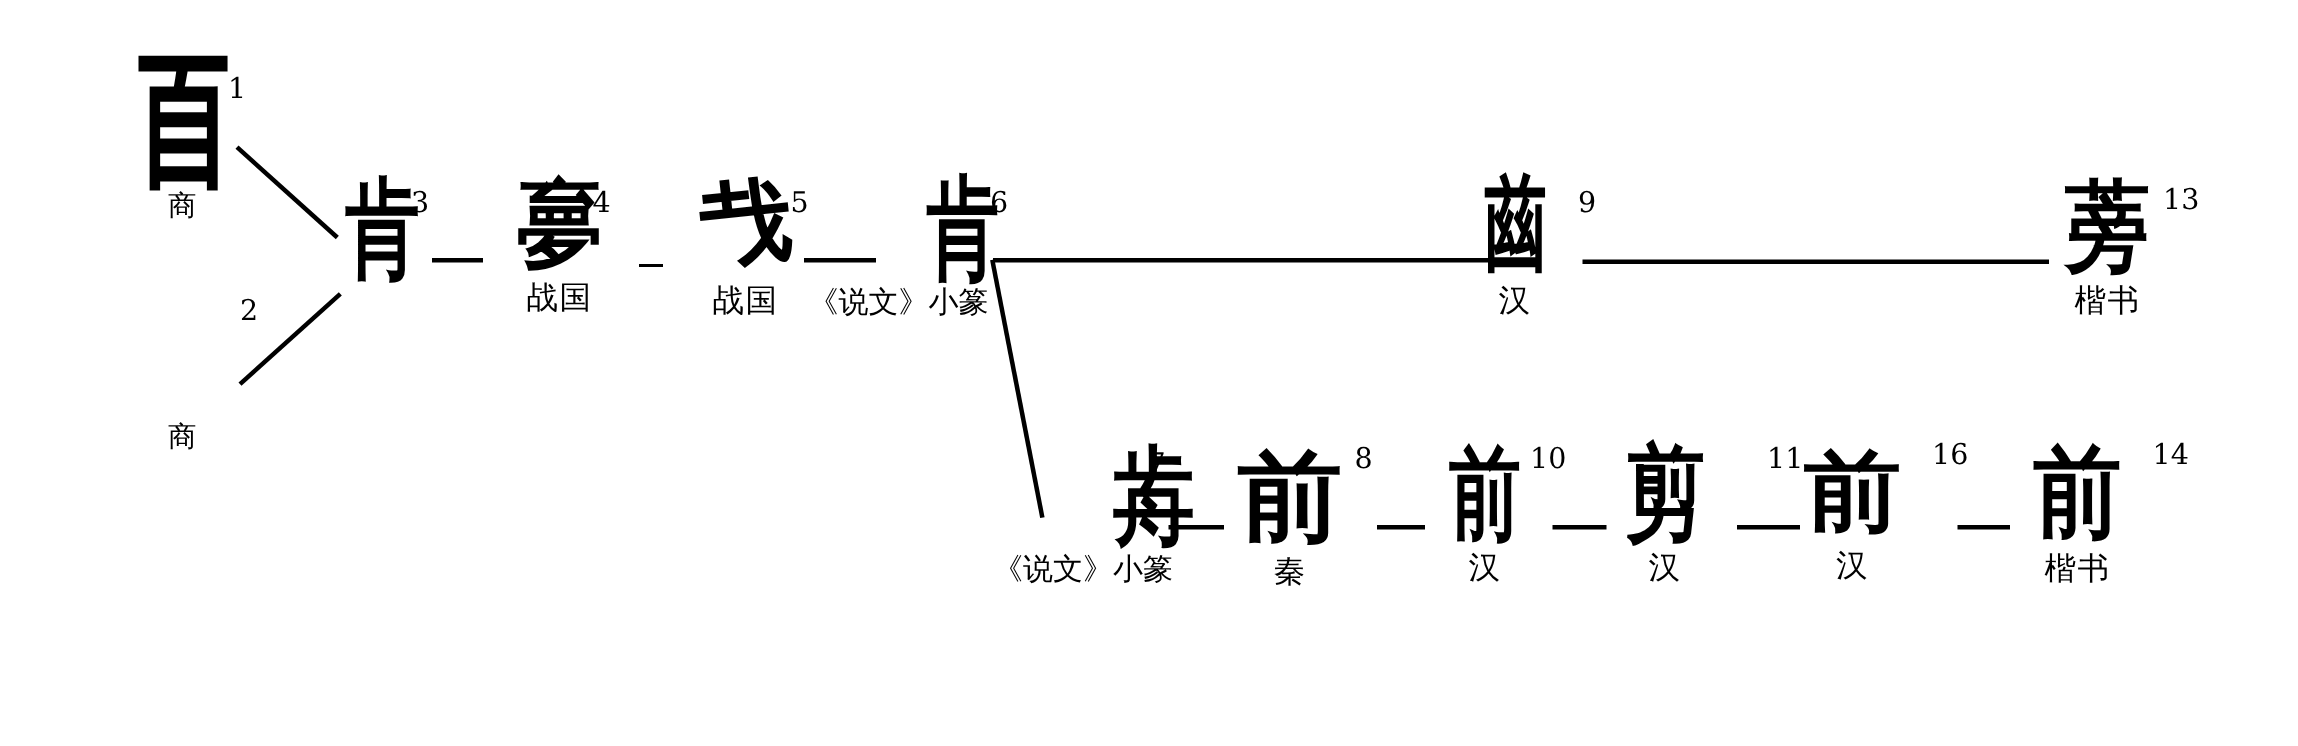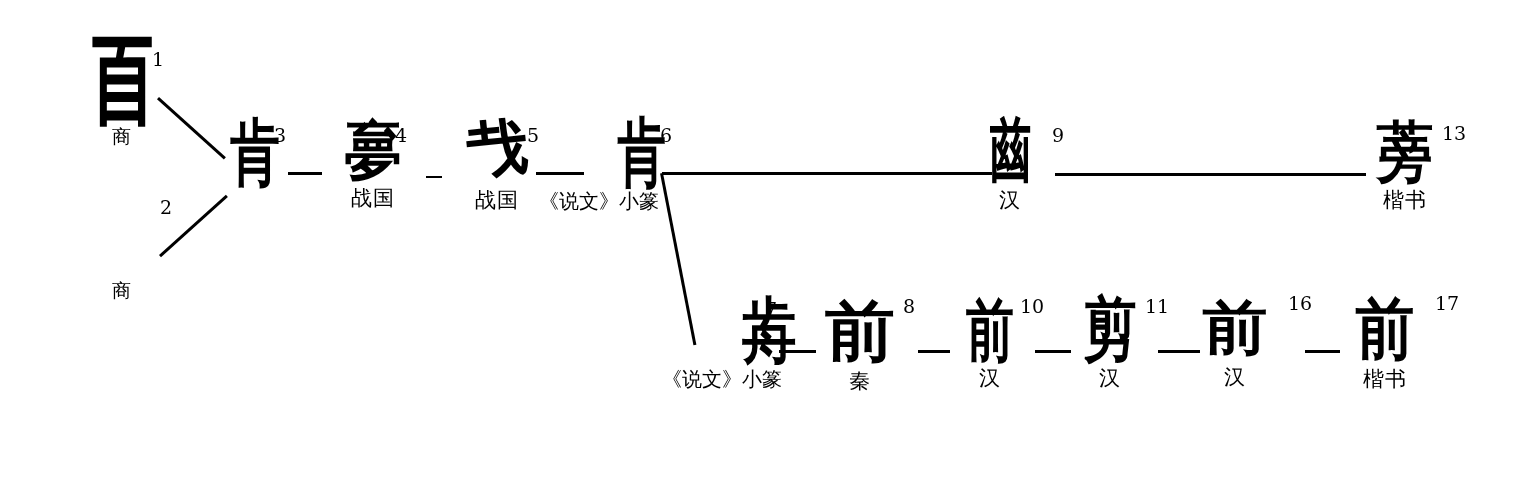--- a/index.html
+++ b/index.html
@@ -164,31 +164,31 @@
     <span class="era">汉</span>
   </div>
   <span class="idx" style="left:1020px; top:297px;">10</span>
 
   <div class="hrule" style="left:1035px; top:350px; width:36px;"></div>
 
   <div class="cell" style="left:1050px; top:298px;">
     <span class="glyph" style="font-size:62px; transform:scaleX(0.86) scaleY(1.12); display:inline-block;">剪</span>
     <span class="era">汉</span>
   </div>
-  <span class="idx" style="left:1145px; top:297px;">11</span>
+  <span class="idx" style="left:1178px; top:297px;">11</span>
 
   <div class="hrule" style="left:1158px; top:350px; width:42px;"></div>
 
   <div class="cell" style="left:1175px; top:297px;">
     <span class="glyph" style="font-size:62px; transform:scaleX(1.05) scaleY(0.95); display:inline-block;">前</span>
     <span class="era" style="margin-top:4px;">汉</span>
   </div>
   <span class="idx" style="left:1288px; top:294px;">16</span>
 
   <div class="hrule" style="left:1305px; top:350px; width:35px;"></div>
 
   <div class="cell" style="left:1325px; top:297px;">
     <span class="glyph" style="font-size:64px; transform:scaleX(0.92) scaleY(1.05); display:inline-block;">前</span>
     <span class="era">楷书</span>
   </div>
-  <span class="idx" style="left:1435px; top:294px;">17</span>
+  <span class="idx" style="left:1435px; top:294px;">14</span>
 
 </div>
 
 </body></html>

